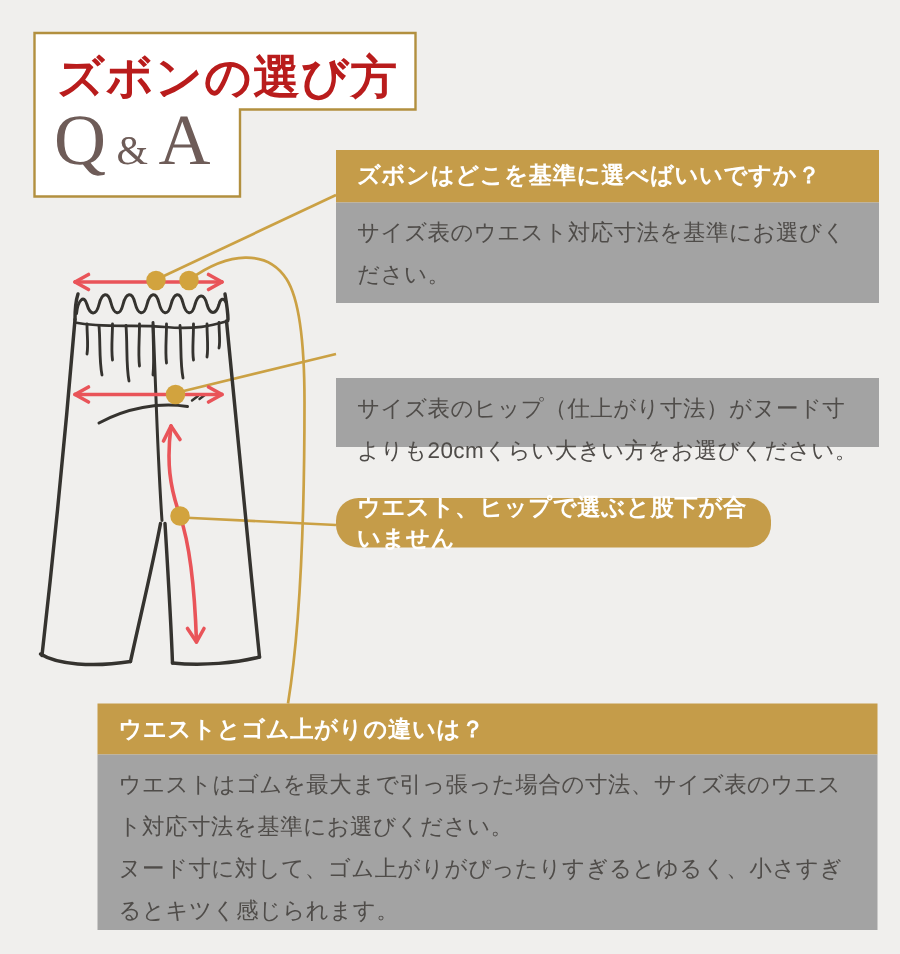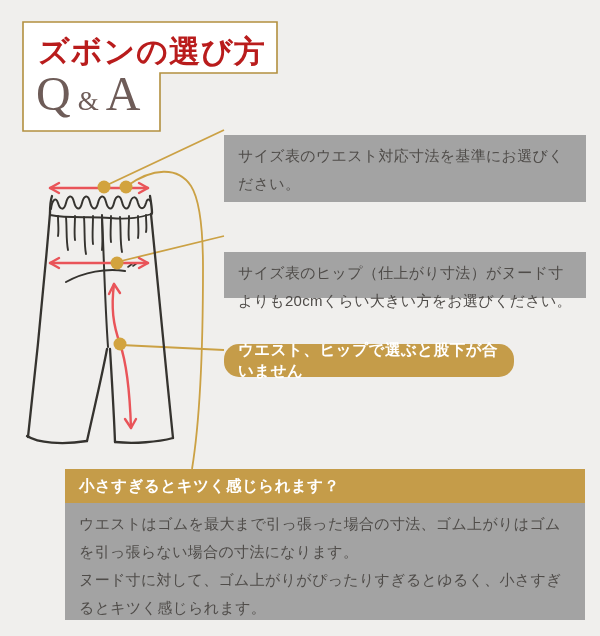--- a/index.html
+++ b/index.html
@@ -45,21 +45,21 @@
     font-size:15px;line-height:28px;
     padding:7px 14px;box-sizing:border-box;
     letter-spacing:0.3px;
   }
   .pre{white-space:pre-line;}
 
   .b1h{left:224px;top:100px;width:362px;height:35px;}
   .b1b{left:224px;top:135px;width:362px;height:67px;}
   .b2h{left:224px;top:215px;width:362px;height:37px;}
   .b2b{left:224px;top:252px;width:362px;height:46px;}
-  .b3h{left:224px;top:344px;width:290px;height:33px;border-radius:15px;}
+  .b3h{left:224px;top:332px;width:290px;height:33px;border-radius:15px;}
   .b3b{left:224px;top:369px;width:362px;height:88px;}
   .b4h{left:65px;top:469px;width:520px;height:34px;}
   .b4b{left:65px;top:503px;width:520px;height:117px;}
 </style>
 </head>
 <body>
 
 <div class="stage">
 
   <svg class="gfx" width="600" height="636" viewBox="0 0 600 636">
@@ -135,23 +135,24 @@
     </g>
   </svg>
 
   <div class="title-main">ズボンの選び方</div>
   <div class="title-sub">
     <span class="big">Q</span>
     <span class="amp">&amp;</span>
     <span class="big">A</span>
   </div>
 
+  <div class="qa-header b1h">ズボンはどこを基準に選べばいいですか？</div>
   <div class="qa-body b1b">サイズ表のウエスト対応寸法を基準にお選びください。</div>
 
   <div class="qa-body b2b">サイズ表のヒップ（仕上がり寸法）がヌード寸よりも20cmくらい大きい方をお選びください。</div>
 
   <div class="qa-header b3h">ウエスト、ヒップで選ぶと股下が合いません</div>
 
-  <div class="qa-header b4h">小さすぎるとキツく感じられます？</div>
-  <div class="qa-body b4b pre">ウエストはゴムを最大まで引っ張った場合の寸法、ゴム上がりはゴムを引っ張らない場合の寸法になります。
+  <div class="qa-header b4h">ウエストとゴム上がりの違いは？</div>
+  <div class="qa-body b4b pre">ウエストはゴムを最大まで引っ張った場合の寸法、サイズ表のウエスト対応寸法を基準にお選びください。
 ヌード寸に対して、ゴム上がりがぴったりすぎるとゆるく、小さすぎるとキツく感じられます。</div>
 
 </div>
 
 </body></html>

